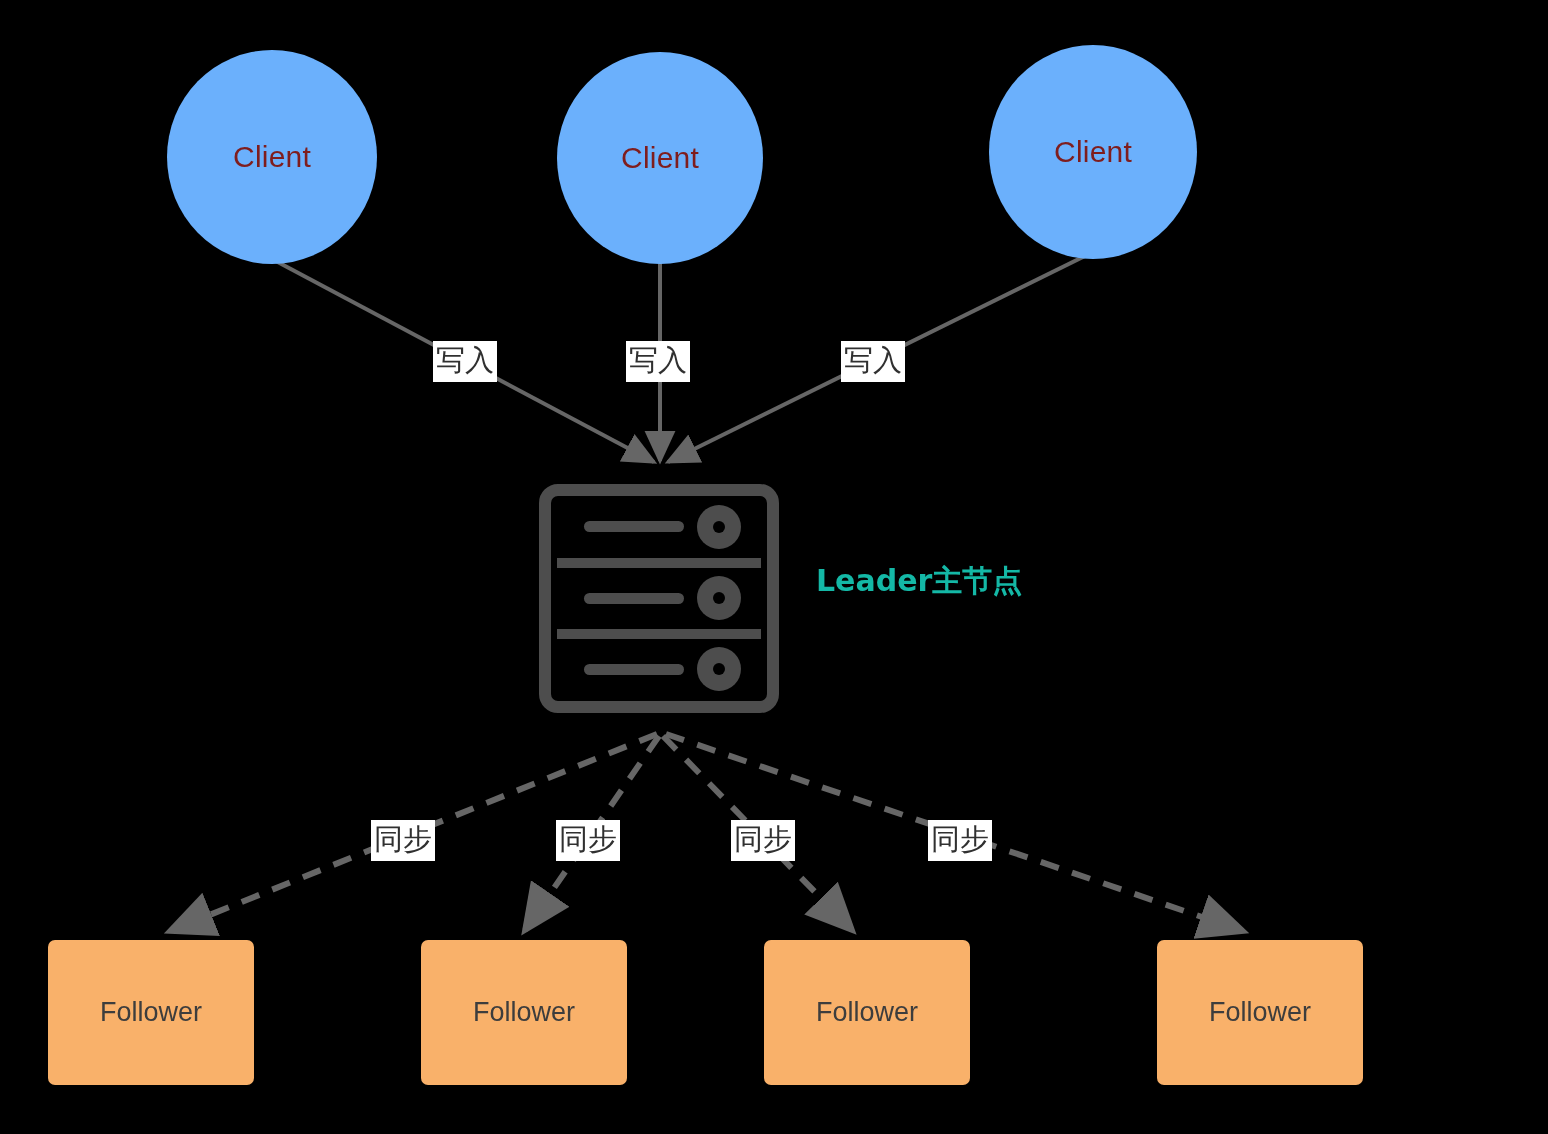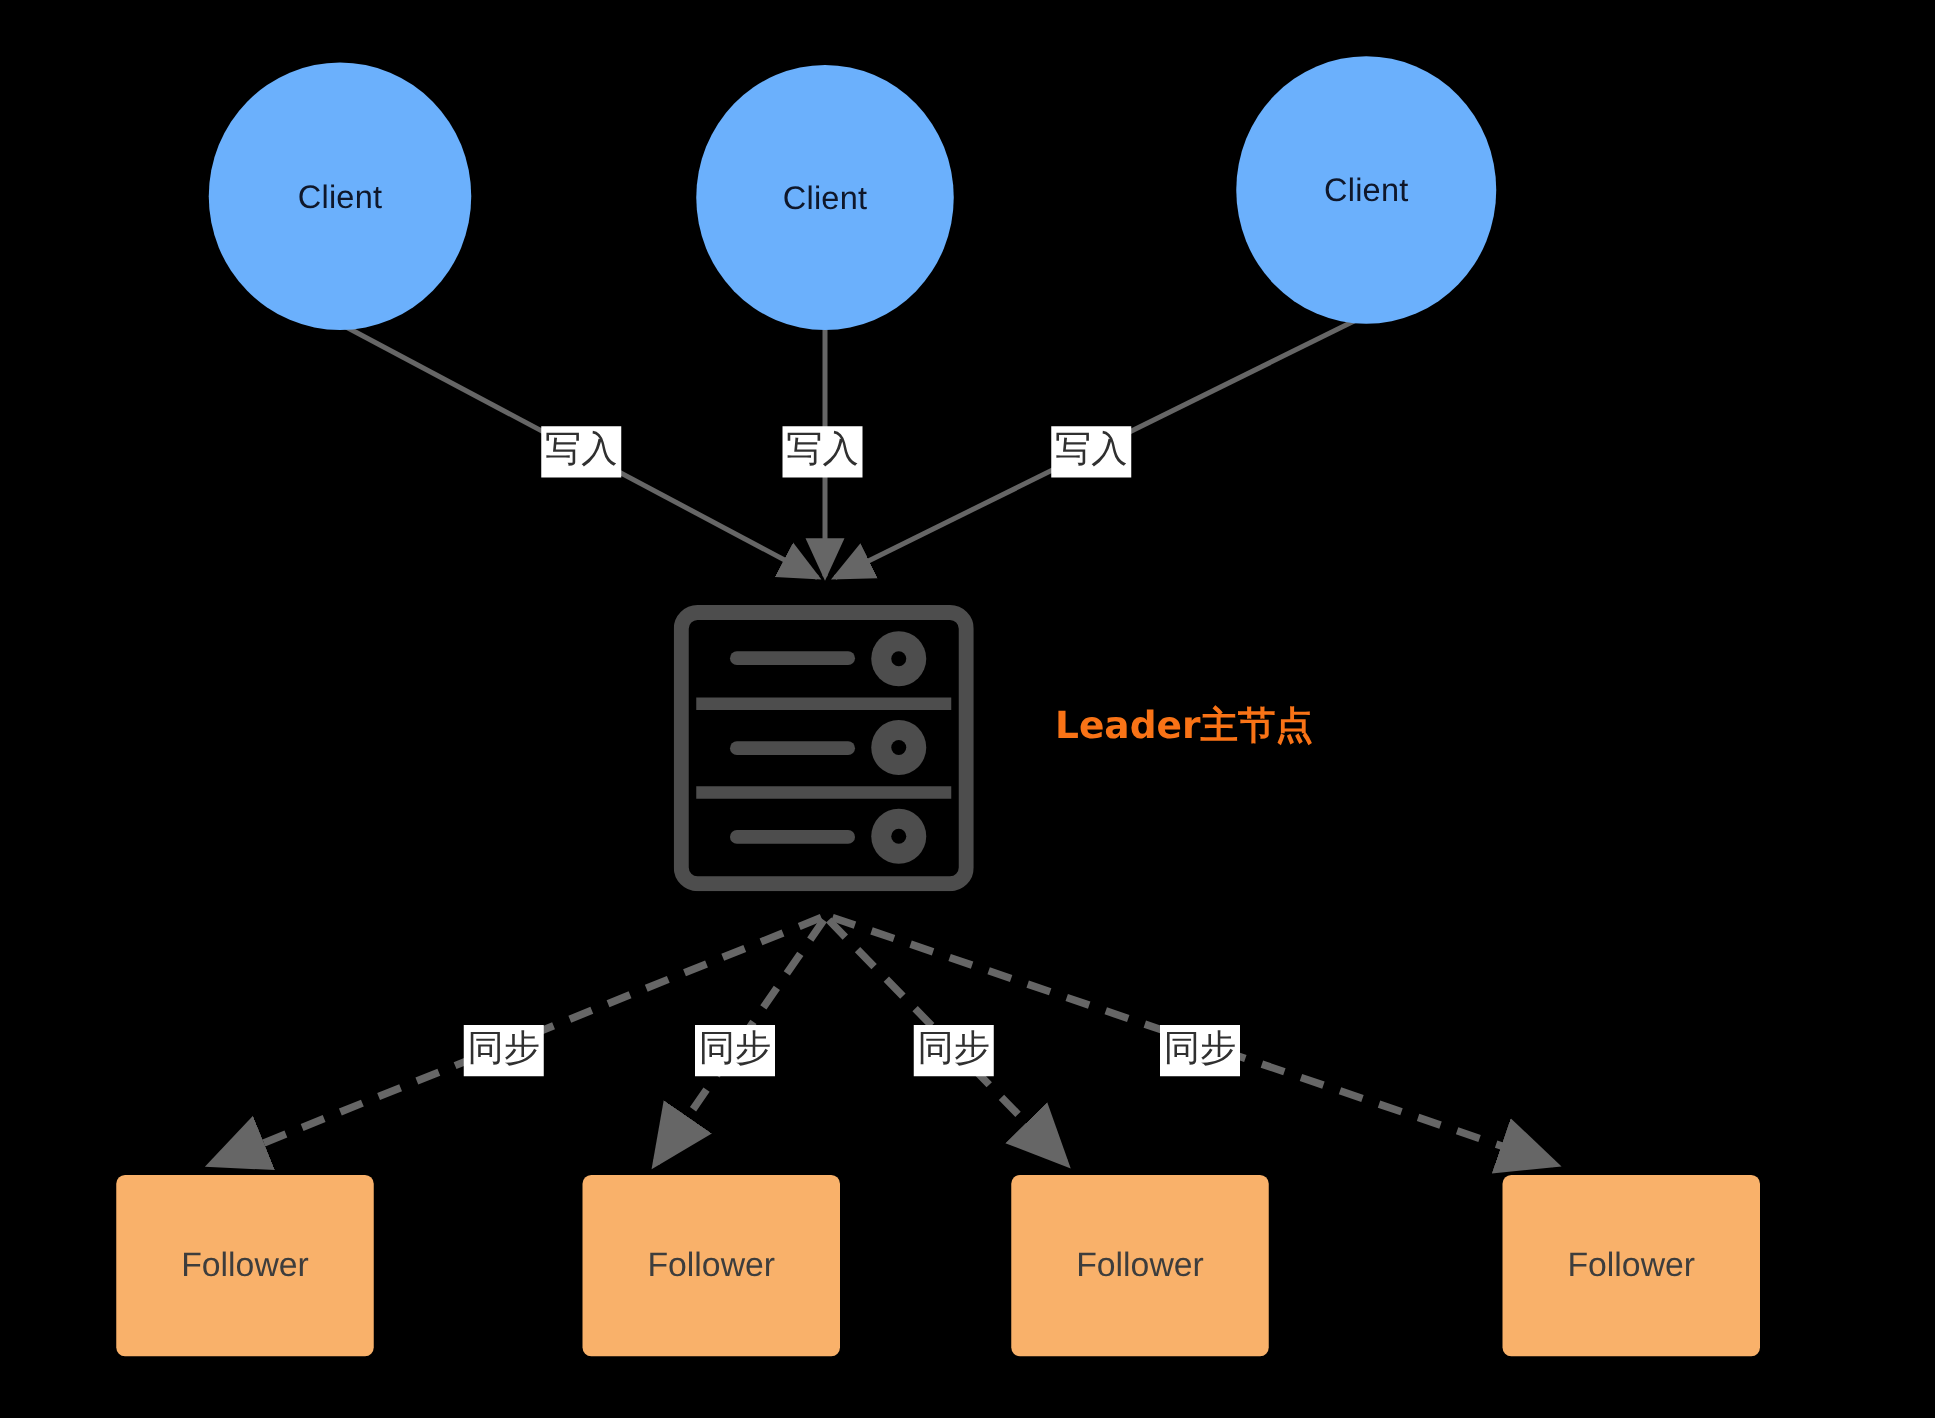--- a/index.html
+++ b/index.html
@@ -25,35 +25,34 @@
     height: 1134px;
   }
 
   
   .client-node {
     position: absolute;
     border-radius: 50%;
     display: flex;
     align-items: center;
     justify-content: center;
-    color: #0f172a;
-    font-size: 26px;
+    color: #7f1d1d;
+    font-size: 30px;
     letter-spacing: 0.2px;
   }
 
   
   .follower-node {
     position: absolute;
     border-radius: 7px;
     display: flex;
     align-items: center;
     justify-content: center;
     color: #3d3d3d;
     font-size: 27px;
-    margin-left: 45px;
   }
 
   
   .edge-label {
     position: absolute;
     background: #ffffff;
     color: #303030;
     font-size: 29px;
     line-height: 1;
     padding: 5px 3px 7px 3px;
@@ -66,23 +65,23 @@
     position: absolute;
     left: 539px;
     top: 484px;
     width: 240px;
     height: 229px;
   }
 
   
   #leader-annotation {
     position: absolute;
-    left: 844px;
+    left: 816px;
     top: 560px;
-    color: #f97316;
+    color: #14b8a6;
     font-weight: bold;
     font-size: 30px;
     line-height: 1.42;
     white-space: nowrap;
     font-family: "DejaVu Sans", "Liberation Sans", sans-serif;
   }
 </style>
 </head>
 <body>
 

